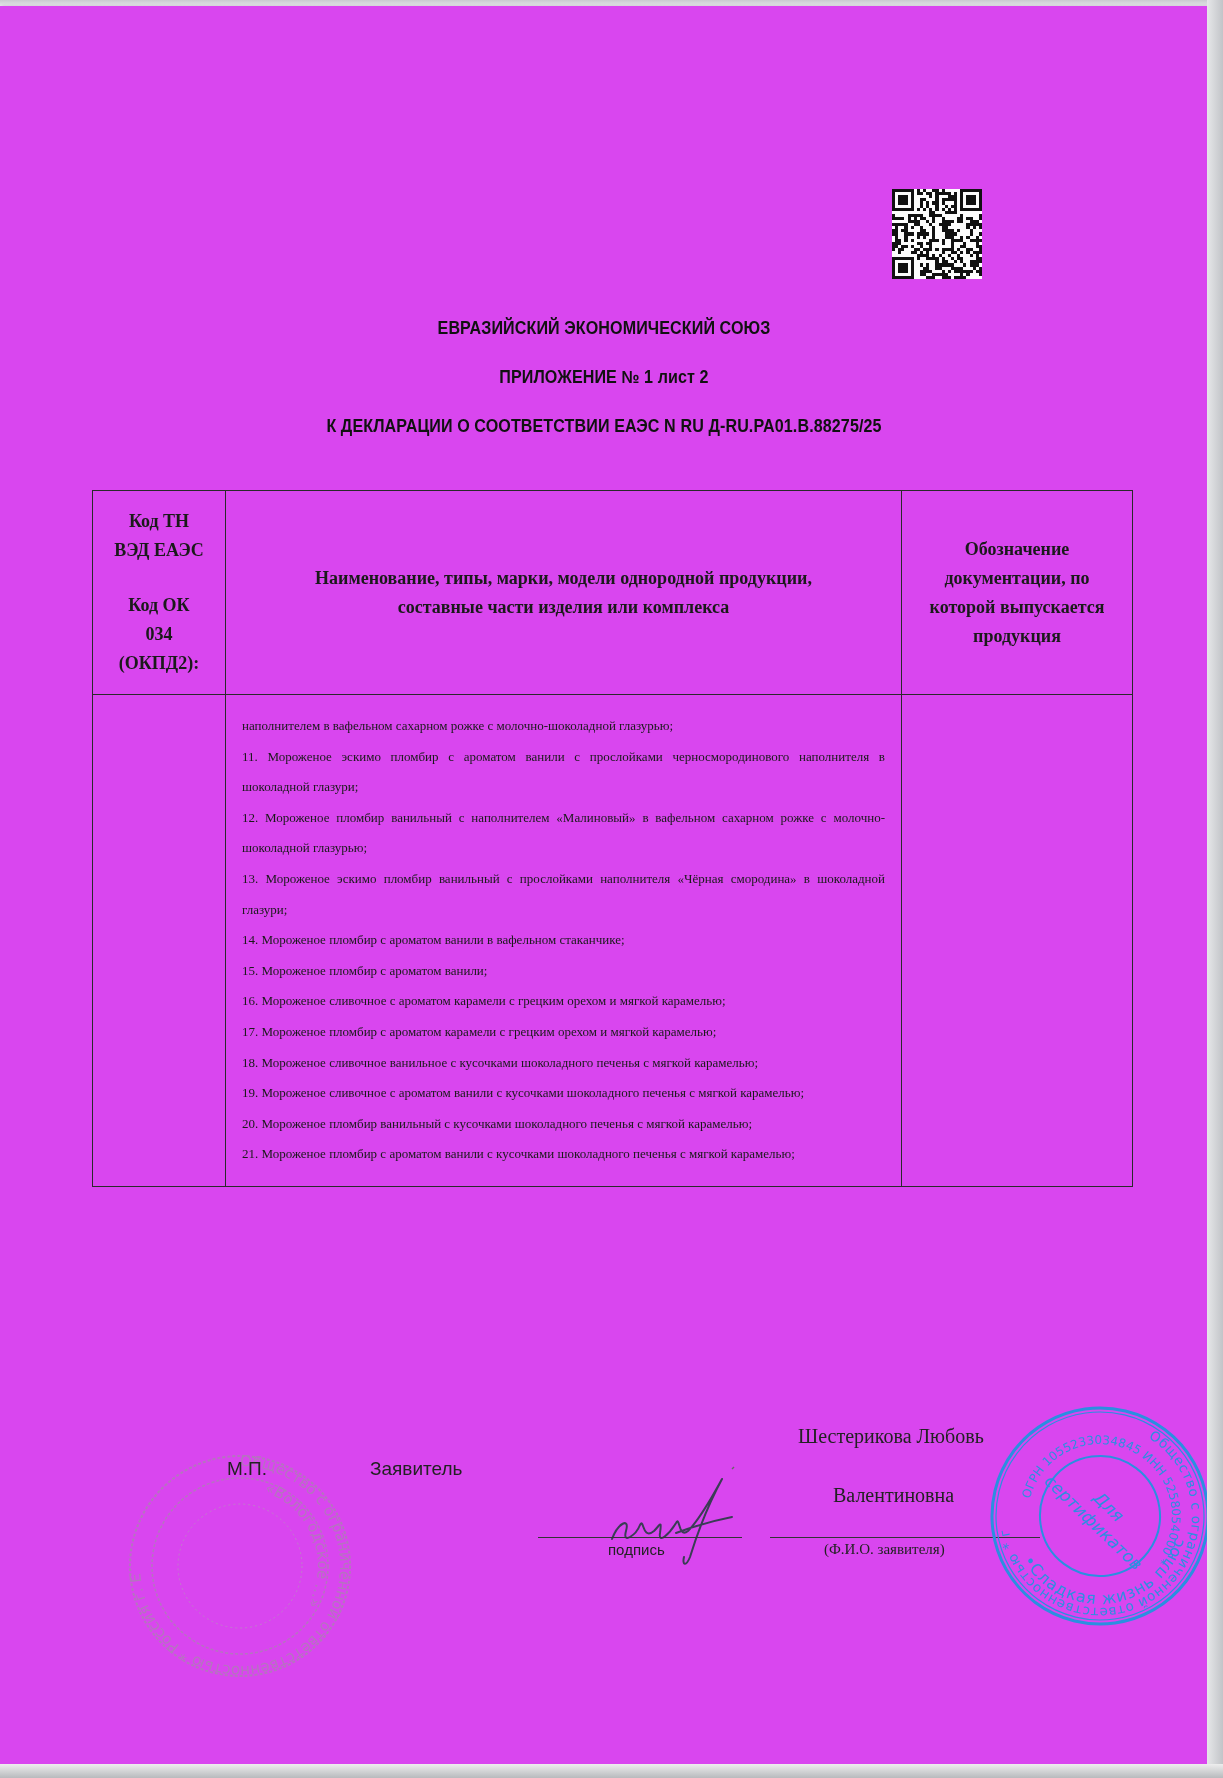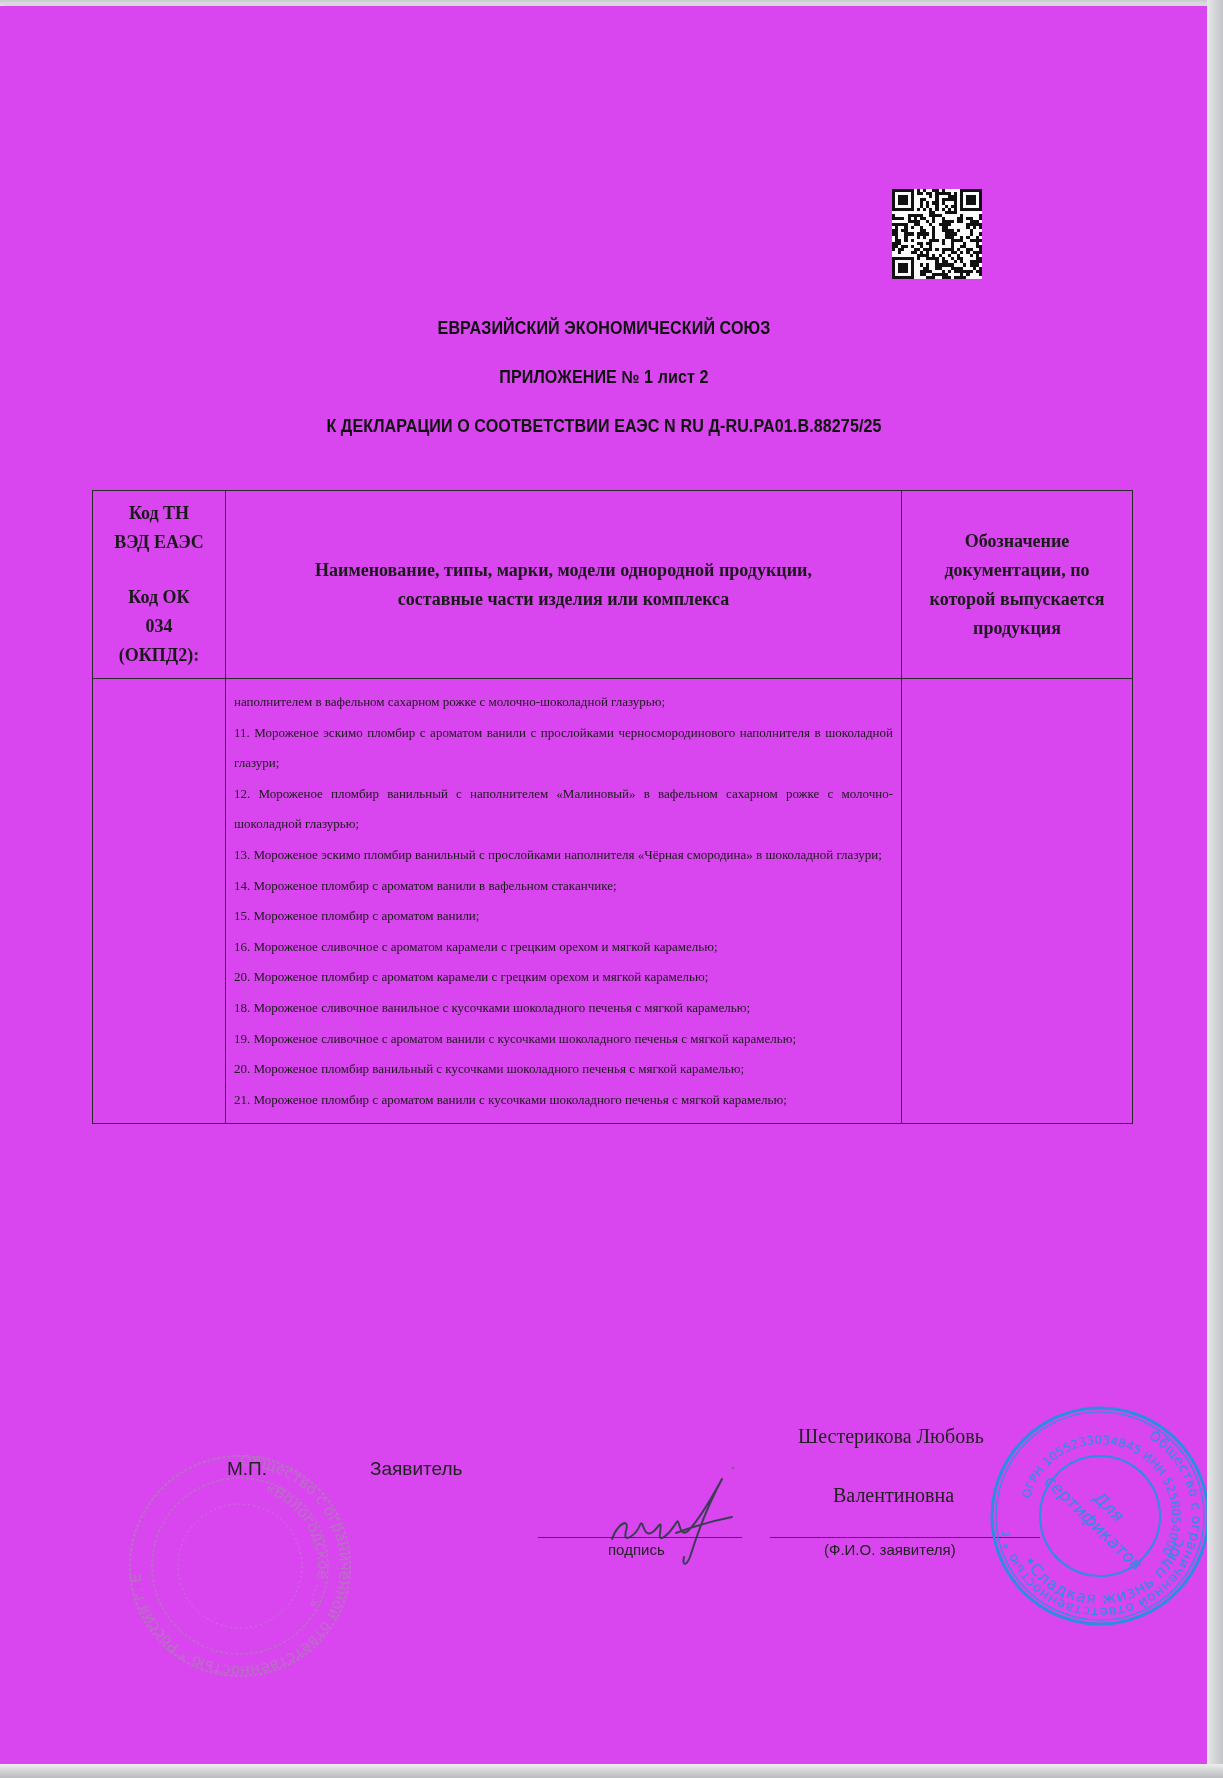--- a/index.html
+++ b/index.html
@@ -34,41 +34,41 @@
   }
   .t1 { top:312px; }
   .t2 { top:361px; }
   .t3 { top:410px; }
 
   table.decl {
     position:absolute; left:92px; top:484px; width:1041px;
     border-collapse:collapse; table-layout:fixed;
   }
   table.decl td, table.decl th {
-    border:1.5px solid #2a2a2a; vertical-align:middle; padding:8px;
+    border:1.5px solid #2a2a2a; vertical-align:middle; padding:16px;
   }
   th { font-weight:bold; font-size:18px; line-height:29px; text-align:center; }
   .col1 { width:133px; }
   .col3 { width:231px; }
   .head-row { height:178px; }
   .h1 p { margin:0; }
   .h1 .gap { height:26px; }
   td.body-cell { vertical-align:top; padding:4px 12px 4px 11px; }
   .items { font-size:13px; line-height:30.6px; text-align:justify; }
   .items p { margin:0; text-align:justify; }
 
   .footer { position:absolute; left:0; top:0; width:1208px; height:1762px; pointer-events:none; }
   .mp { position:absolute; left:227px; top:1452px; font-family:"Liberation Sans", sans-serif; font-size:19px; color:#222; }
   .applicant { position:absolute; left:370px; top:1452px; font-family:"Liberation Sans", sans-serif; font-size:19px; color:#222;text-align:center; }
   .sig-line { position:absolute; left:538px; top:1531px; width:204px; border-top:1.5px solid #333; }
   .sig-caption { position:absolute; left:608px; top:1535px; font-family:"Liberation Sans", sans-serif; font-size:15px; color:#222; }
   .name-line { position:absolute; left:770px; top:1531px; width:270px; border-top:1.5px solid #333; }
   .name1 { position:absolute; left:798px; top:1419px; font-size:20px; color:#222; }
   .name2 { position:absolute; left:833px; top:1478px; font-size:20px; color:#222; }
-  .name-caption { position:absolute; left:824px; top:1535px; font-family:Liberation Sans, sans-serif; font-size:15px; color:#222; }
+  .name-caption { position:absolute; left:824px; top:1535px; font-family:Liberation Serif, serif; font-size:15px; color:#222; }
   .signature { position:absolute; left:600px; top:1455px; width:140px; height:110px; }
   .stamp-blue { position:absolute; left:985px; top:1395px; width:230px; height:230px; }
   .stamp-gray { position:absolute; left:125px; top:1445px; width:230px; height:230px; opacity:0.55; }
 </style>
 </head>
 <body>
 
 <div class="scan-top"></div>
 <div class="page">
 
@@ -441,21 +441,21 @@
       <td></td>
       <td class="body-cell">
         <div class="items" id="items">
               <p>наполнителем в вафельном сахарном рожке с молочно-шоколадной глазурью;</p>
               <p>11. Мороженое эскимо пломбир с ароматом ванили с прослойками черносмородинового наполнителя в шоколадной глазури;</p>
               <p>12. Мороженое пломбир ванильный с наполнителем «Малиновый» в вафельном сахарном рожке с молочно-шоколадной глазурью;</p>
               <p>13. Мороженое эскимо пломбир ванильный с прослойками наполнителя «Чёрная смородина» в шоколадной глазури;</p>
               <p>14. Мороженое пломбир с ароматом ванили в вафельном стаканчике;</p>
               <p>15. Мороженое пломбир с ароматом ванили;</p>
               <p>16. Мороженое сливочное с ароматом карамели с грецким орехом и мягкой карамелью;</p>
-              <p>20. Мороженое пломбир с ароматом карамели с грецким орехом и мягкой карамелью;</p>
+              <p>17. Мороженое пломбир с ароматом карамели с грецким орехом и мягкой карамелью;</p>
               <p>18. Мороженое сливочное ванильное с кусочками шоколадного печенья с мягкой карамелью;</p>
               <p>19. Мороженое сливочное с ароматом ванили с кусочками шоколадного печенья с мягкой карамелью;</p>
               <p>20. Мороженое пломбир ванильный с кусочками шоколадного печенья с мягкой карамелью;</p>
               <p>21. Мороженое пломбир с ароматом ванили с кусочками шоколадного печенья с мягкой карамелью;</p>
             </div>
       </td>
       <td></td>
     </tr>
   </tbody>
     </table>

